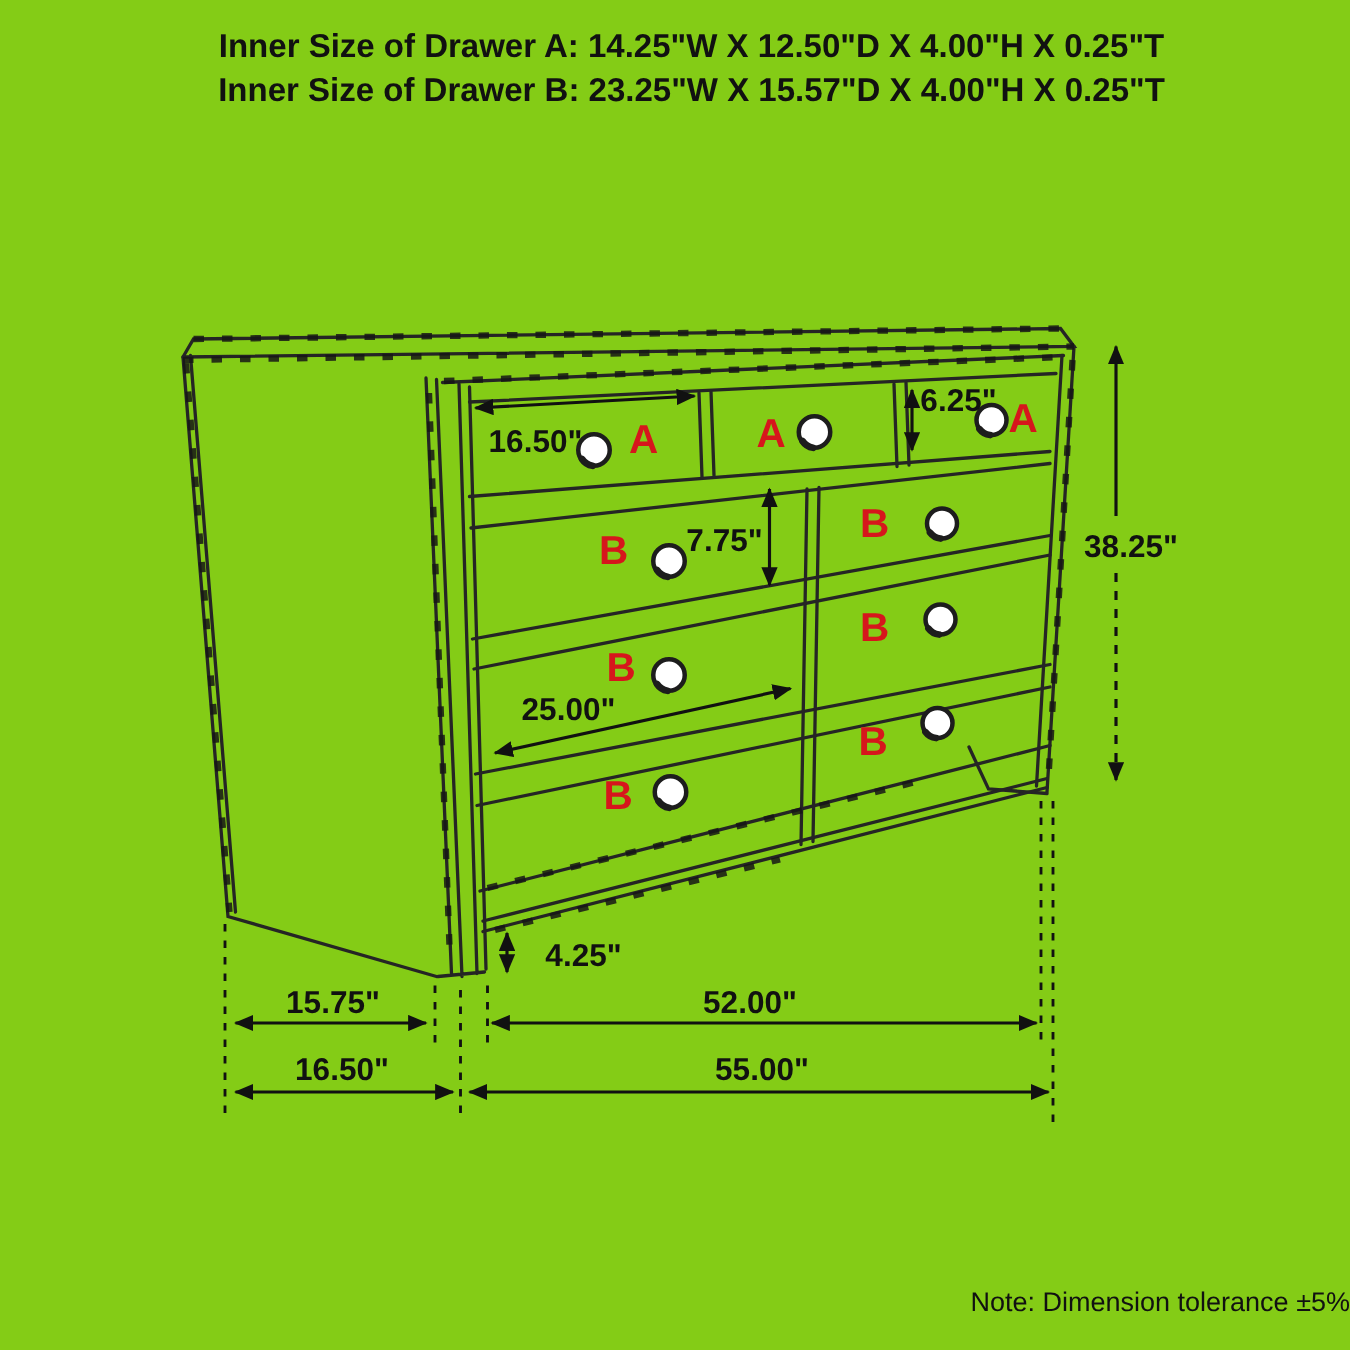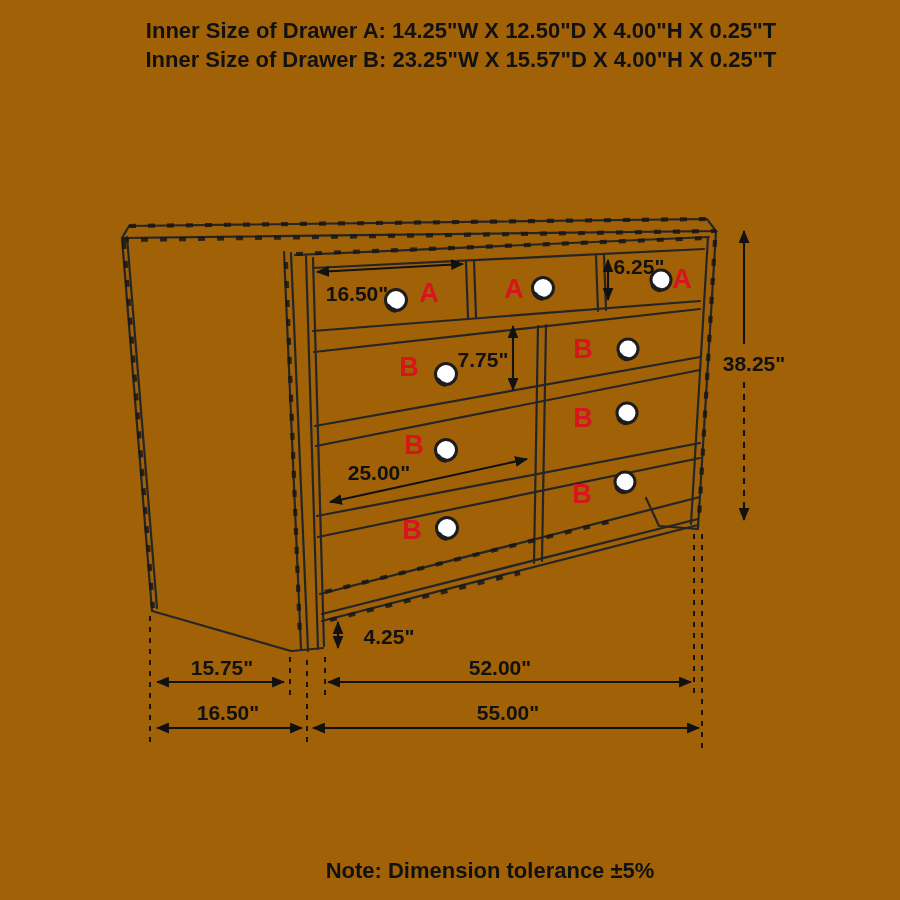--- a/index.html
+++ b/index.html
@@ -1,26 +1,26 @@
 <!DOCTYPE html>
 <html><head>
 <meta charset="utf-8">
 <style>
   html,body { margin:0; padding:0; background:#ffffff; }
   .stage {
-    position:relative; width:900px; height:900px; background:#a16207;
+    position:relative; width:900px; height:900px; background:#84cc16;
     font-family:"Liberation Sans", sans-serif; overflow:hidden;
   }
   .header {
     position:absolute; top:16px; left:22px; right:0;
     text-align:center; color:#111; font-weight:bold; font-size:22px; line-height:29px;
   }
   .footer {
     position:absolute; top:858px; left:80px; right:0;
-    text-align:center; color:#111; font-weight:bold; font-size:22px;
+    text-align:right; color:#111; font-weight:normal; font-size:18px;
   }
   svg.drawing { position:absolute; top:0; left:0; }
   .struct { stroke:#252525; stroke-width:2.2; fill:none; stroke-linecap:round; }
   .hatch { stroke:#161616; stroke-width:4.2; fill:none; stroke-dasharray:7 12; opacity:.85; stroke-linecap:butt; }
   .dimline { stroke:#111; stroke-width:2.1; fill:none; }
   .dimline.dashedseg { stroke-dasharray:6 6; }
   .ext { stroke:#111; stroke-width:1.9; fill:none; stroke-dasharray:5 6; }
   .dim-text {
     font-family:"Liberation Sans", sans-serif; font-weight:bold; font-size:21px;
     fill:#111; text-anchor:middle;

